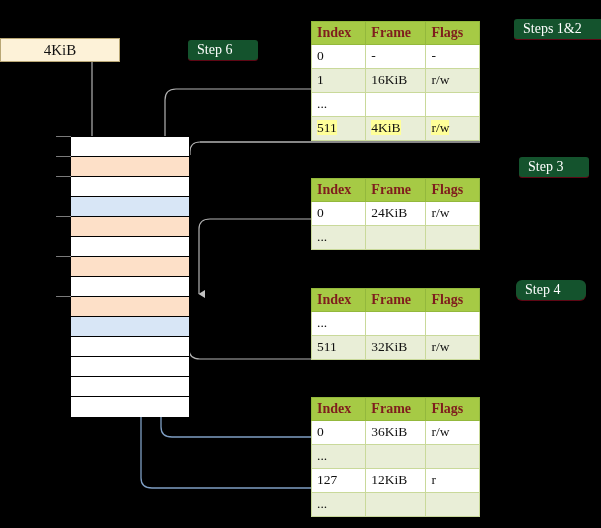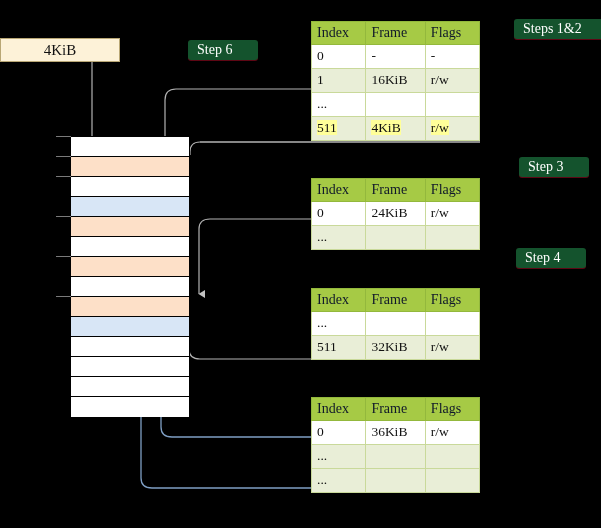--- a/index.html
+++ b/index.html
@@ -14,39 +14,39 @@
           display:flex;align-items:center;justify-content:center;
           font-size:15px;color:#111;}
 
   
   .badge{position:absolute;background:#14532d;color:#fff;font-size:14px;
          border-radius:3px;padding:2px 26px 3px 9px;line-height:15px;
          white-space:nowrap;box-shadow:0 1px 0 #5e0614;}
   #badge-step0{left:188px;top:40px;}
   #badge-steps12{left:514px;top:19px;}
   #badge-step3{left:519px;top:157px;text-align:right;}
-  #badge-step4{left:516px;top:248px;}
+  #badge-step4{left:516px;top:280px;border-radius:6px;}
 
   
   #memcol{position:absolute;left:70px;top:136px;width:120px;height:280px;
           border:1px solid #000;box-sizing:border-box;background:#fff;}
   #memcol .cell{height:20px;box-sizing:border-box;border-bottom:1px solid #000;}
   #memcol .cell:last-child{border-bottom:none;}
   .c-white{background:#ffffff;}
   .c-orange{background:#fde0c8;}
   .c-blue{background:#d8e6f6;}
 
   
   .tick{position:absolute;left:56px;width:15px;height:0;
         border-top:1px solid #7a7a7a;}
 
   
   .ptable{position:absolute;width:169px;border-collapse:collapse;
           background:#fff;font-size:13.5px;color:#111;}
-  .ptable th{background:#a6ca45;color:#0f172a;font-weight:normal;text-align:left;
+  .ptable th{background:#a6ca45;color:#7f1d1d;font-weight:bold;text-align:left;
              padding:3px 5px 3px 5px;font-size:14px;
              border:1px solid #93b83c;}
   .ptable td{padding:2px 5px 3px 5px;border:1px solid #c9d99a;
              height:18px;vertical-align:middle;}
   .ptable tr.alt td{background:#e9eed7;}
   .ptable .hl{background:#ffff99;}
   #tbl1{left:311px;top:21px;}
   #tbl2{left:311px;top:178px;}
   #tbl3{left:311px;top:288px;}
   #tbl4{left:311px;top:397px;}
@@ -210,19 +210,24 @@
       <tr>
         <td class="col-index"><span>0</span></td>
         <td class="col-frame"><span>36KiB</span></td>
         <td class="col-flags"><span>r/w</span></td>
       </tr>
       <tr class="alt">
         <td class="col-index"><span>...</span></td>
         <td class="col-frame">&nbsp;</td>
         <td class="col-flags">&nbsp;</td>
       </tr>
+      <tr>
+        <td class="col-index"><span>127</span></td>
+        <td class="col-frame"><span>12KiB</span></td>
+        <td class="col-flags"><span>r</span></td>
+      </tr>
       <tr class="alt">
         <td class="col-index"><span>...</span></td>
         <td class="col-frame">&nbsp;</td>
         <td class="col-flags">&nbsp;</td>
       </tr>
     </tbody>
   </table>
 
 </body></html>

